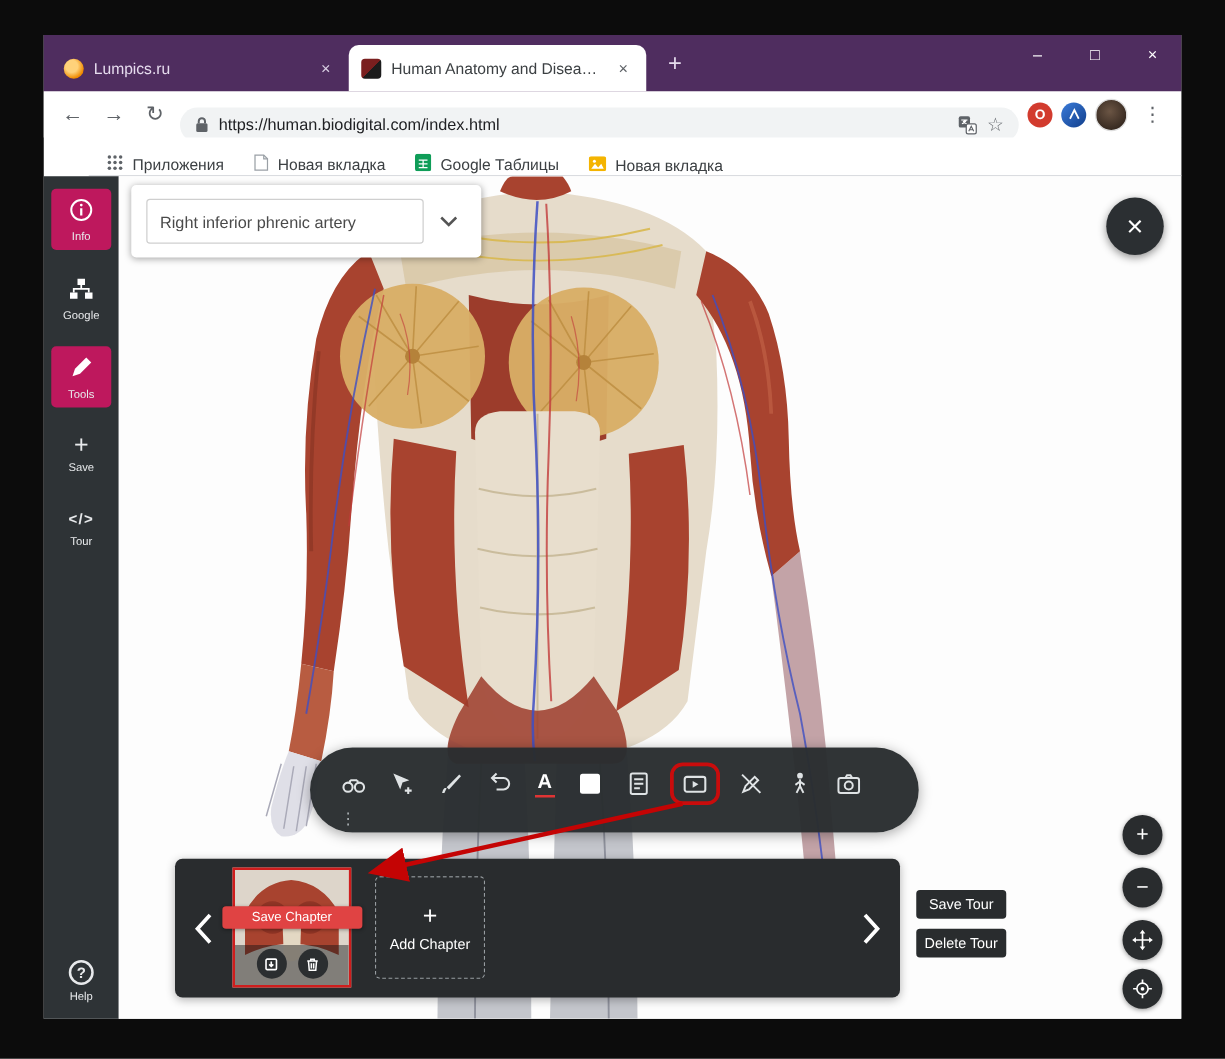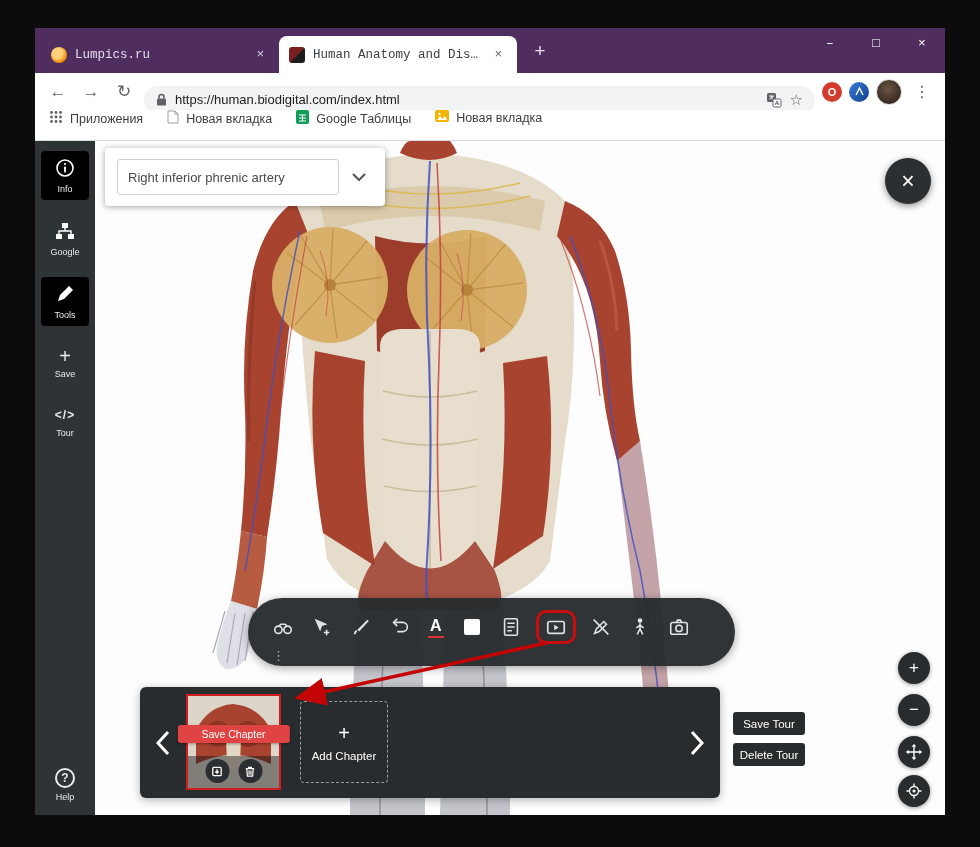--- a/index.html
+++ b/index.html
@@ -2,21 +2,21 @@
 <html><head>
 <meta charset="utf-8">
 <style>
   *{margin:0;padding:0;box-sizing:border-box;}
   html,body{width:980px;height:847px;}
   body{background:#0c0c0c;font-family:"Liberation Sans","DejaVu Sans",sans-serif;position:relative;overflow:hidden;}
 
   .window{position:absolute;left:35px;top:28px;width:910px;height:787px;display:flex;flex-direction:column;background:#fff;}
 
   
-  .tabstrip{height:45px;background:#4f2d5f;position:relative;display:flex;align-items:flex-end;flex:0 0 auto;font-family:Liberation Mono, monospace;}
+  .tabstrip{height:45px;background:#4f2d5f;position:relative;display:flex;align-items:flex-end;flex:0 0 auto;}
   .tab{height:37px;width:238px;display:flex;align-items:center;gap:8px;padding:0 10px;border-radius:8px 8px 0 0;font-size:12.5px;}
   .tab-inactive{margin-left:6px;color:#e6dcee;}
   .tab-active{background:#fff;color:#3c4043;}
   .tab-title{flex:1;white-space:nowrap;overflow:hidden;text-overflow:ellipsis;}
   .tab-close{width:17px;height:17px;border-radius:50%;display:flex;align-items:center;justify-content:center;font-size:13px;flex:0 0 auto;}
   .tab-inactive .tab-close{color:#d9cfe3;}
   .tab-active .tab-close{color:#5f6368;}
   .fav{width:16px;height:16px;flex:0 0 auto;border-radius:50%;}
   .fav-lumpics{background:radial-gradient(circle at 40% 38%,#ffd27a 0 35%,#f08a00 70%);}
   .fav-bio{border-radius:3px;background:linear-gradient(135deg,#7a1f1f 0 52%,#1c1c1c 52%);}
@@ -30,28 +30,28 @@
   .omnibox{flex:1;height:28px;background:#f1f3f4;border-radius:14px;display:flex;align-items:center;gap:8px;padding:0 12px;min-width:0;margin-top:16px;}
   .url-text{flex:1;font-size:13px;color:#202124;white-space:nowrap;overflow:hidden;}
   .omni-icon{display:flex;align-items:center;flex:0 0 auto;}
   .star{font-size:15px;color:#5f6368;}
   .ext-red{width:20px;height:20px;border-radius:50%;background:#d23b2e;color:#fff;font-size:11px;font-weight:bold;display:flex;align-items:center;justify-content:center;flex:0 0 auto;}
   .ext-blue{width:20px;height:20px;border-radius:50%;background:linear-gradient(135deg,#3a7bd9,#123f8c);display:flex;align-items:center;justify-content:center;flex:0 0 auto;}
   .avatar{width:26px;height:26px;border-radius:50%;background:radial-gradient(circle at 45% 38%,#6b5544,#241a14);border:1px solid #ddd;flex:0 0 auto;}
   .menu-dots{color:#5f6368;font-size:16px;padding:0 5px;}
 
   
-  .bookmarksbar{height:31px;background:#fff;border-bottom:1px solid #dadce0;display:flex;align-items:flex-start;gap:24px;padding:0 14px;font-size:12.5px;color:#3c4043;flex:0 0 auto;}
+  .bookmarksbar{height:31px;background:#fff;border-bottom:1px solid #dadce0;display:flex;align-items:flex-end;gap:24px;padding:0 14px;font-size:12.5px;color:#3c4043;flex:0 0 auto;margin-left:36px;}
   .bm{display:flex;align-items:center;gap:7px;}
 
   
   .content{flex:1;display:flex;min-height:0;}
   .sidebar{width:60px;background:#2e3336;display:flex;flex-direction:column;align-items:center;padding-top:10px;position:relative;flex:0 0 auto;}
   .side-item{width:48px;padding:7px 0 6px;border-radius:4px;display:flex;flex-direction:column;align-items:center;gap:4px;color:#e8eaec;font-size:9px;margin-bottom:14px;}
-  .side-item.boxed{background:#000000;}
+  .side-item.boxed{background:#be185d;}
   .glyph-plus{font-size:20px;line-height:18px;}
   .glyph-embed{font-size:12px;font-weight:bold;letter-spacing:1px;line-height:18px;}
   .side-help{position:absolute;bottom:13px;left:0;right:0;display:flex;flex-direction:column;align-items:center;gap:4px;color:#e8eaec;font-size:9px;}
   .help-circle{width:20px;height:20px;border:2px solid #e8eaec;border-radius:50%;display:flex;align-items:center;justify-content:center;font-size:12px;font-weight:bold;}
 
   .viewer{flex:1;position:relative;background:#fdfdfd;overflow:hidden;}
   .anatomy-svg{position:absolute;left:0;top:0;}
 
   .dropdown-card{position:absolute;left:10px;top:7px;width:280px;height:58px;background:#fff;border-radius:4px;box-shadow:0 1px 6px rgba(0,0,0,.35);display:flex;align-items:center;gap:6px;padding:2px 12px;z-index:5;}
   .dropdown-input{flex:1;height:36px;border:1px solid #cfcfcf;border-radius:3px;padding:0 10px;font-size:13px;color:#4a4a4a;font-family:inherit;background:#fff;min-width:0;}

